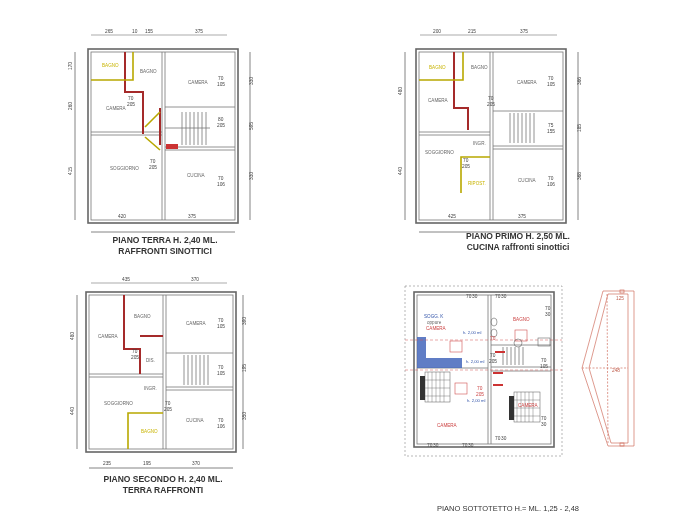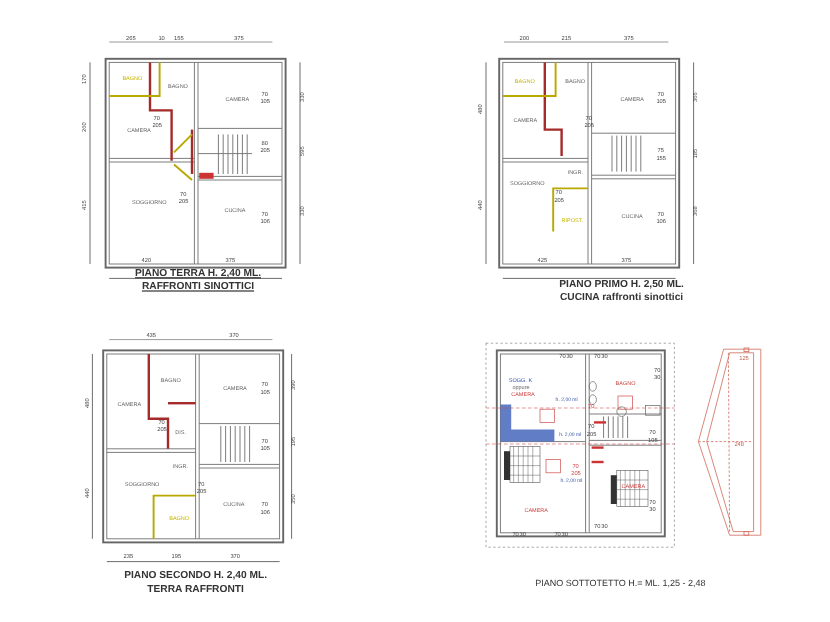--- a/index.html
+++ b/index.html
@@ -89,21 +89,21 @@
   <text class="t dim" x="128" y="100">70</text>
   <text class="t dim" x="127" y="106">205</text>
   <text class="t dim" x="218" y="121">80</text>
   <text class="t dim" x="217" y="127">205</text>
   <text class="t dim" x="150" y="163">70</text>
   <text class="t dim" x="149" y="169">205</text>
   <text class="t dim" x="218" y="180">70</text>
   <text class="t dim" x="217" y="186">106</text>
 </svg>
 </div>
-<div class="caption" style="left:100px;top:222px;width:130px;text-decoration:underline;">
+<div class="caption" style="left:100px;top:235px;width:130px;">
   <span>PIANO TERRA  H. 2,40 ML.</span>
   <span>RAFFRONTI SINOTTICI</span>
 </div>
 
 <div class="plan" style="left:0;top:0;width:692px;height:518px;">
 <svg width="692" height="518">
   <line x1="420" y1="35" x2="557" y2="35" stroke="#555" stroke-width="0.5"></line>
   <g fill="none" stroke="#666" stroke-width="1.6">
     <rect x="416" y="49" width="150" height="174"></rect>
   </g>
@@ -337,21 +337,21 @@
   <text class="t dim" x="541" y="420">70</text>
   <text class="t dim" x="541" y="426">30</text>
   <text class="t dim" x="427" y="447">70</text>
   <text class="t dim" x="433" y="447">30</text>
   <text class="t dim" x="462" y="447">70</text>
   <text class="t dim" x="468" y="447">30</text>
   <text class="t dim" x="495" y="440">70</text>
   <text class="t dim" x="501" y="440">30</text>
 </svg>
 </div>
-<div class="caption light" style="left:428px;top:480px;width:160px;text-align:right;">
+<div class="caption light" style="left:428px;top:503px;width:160px;text-align:center;">
   <span style="font-size:7.5px;">PIANO SOTTOTETTO  H.= ML. 1,25 - 2,48</span>
 </div>
 
 <div class="plan" style="left:0;top:0;width:692px;height:518px;">
 <svg width="692" height="518">
   <g fill="none" stroke="#d07060" stroke-width="0.7">
     <polygon points="603,291 634,291 634,446 608,446 582,368"></polygon>
     <polygon points="608,294 628,294 628,443 611,443 589,368"></polygon>
     <line x1="607" y1="294" x2="608" y2="443" stroke-dasharray="2,1.5"></line>
     <line x1="582" y1="368" x2="628" y2="368" stroke-dasharray="2,1.5"></line>

